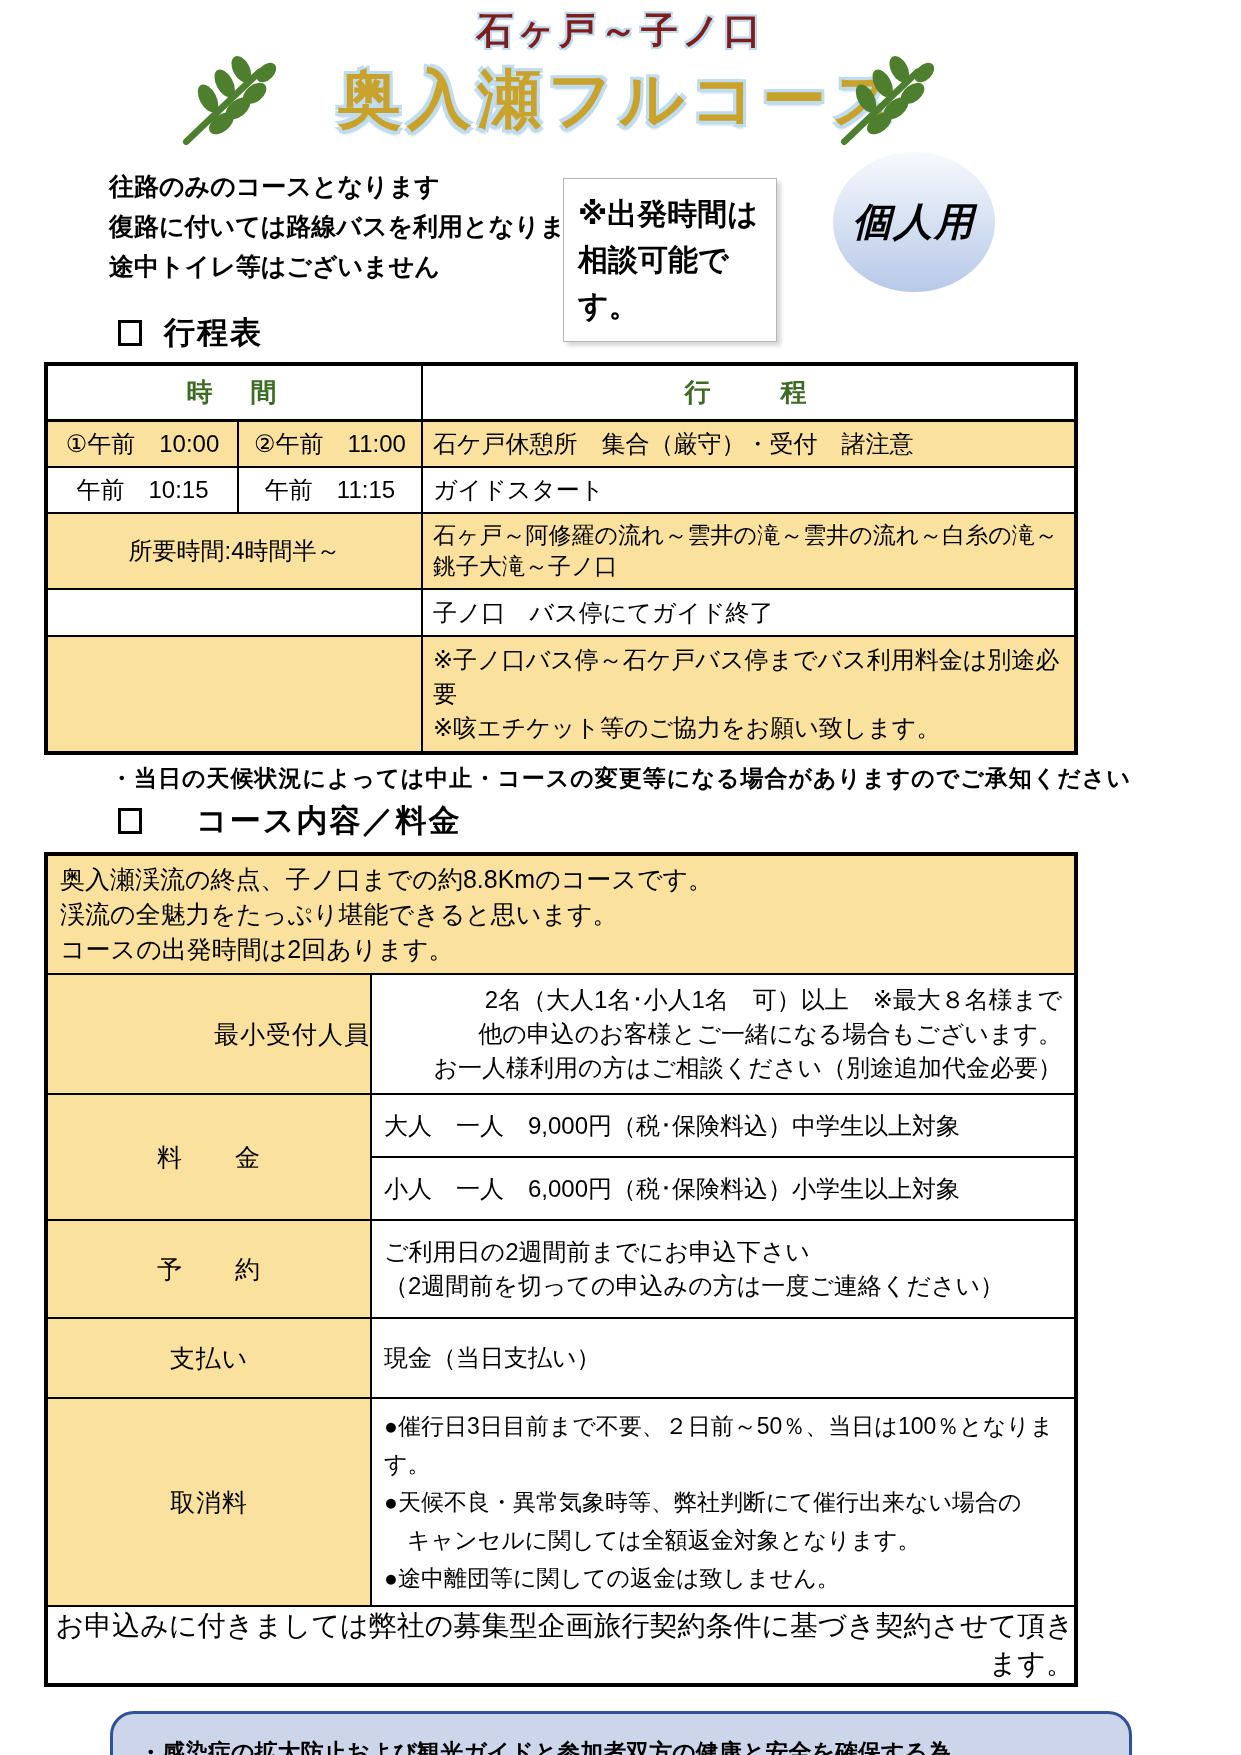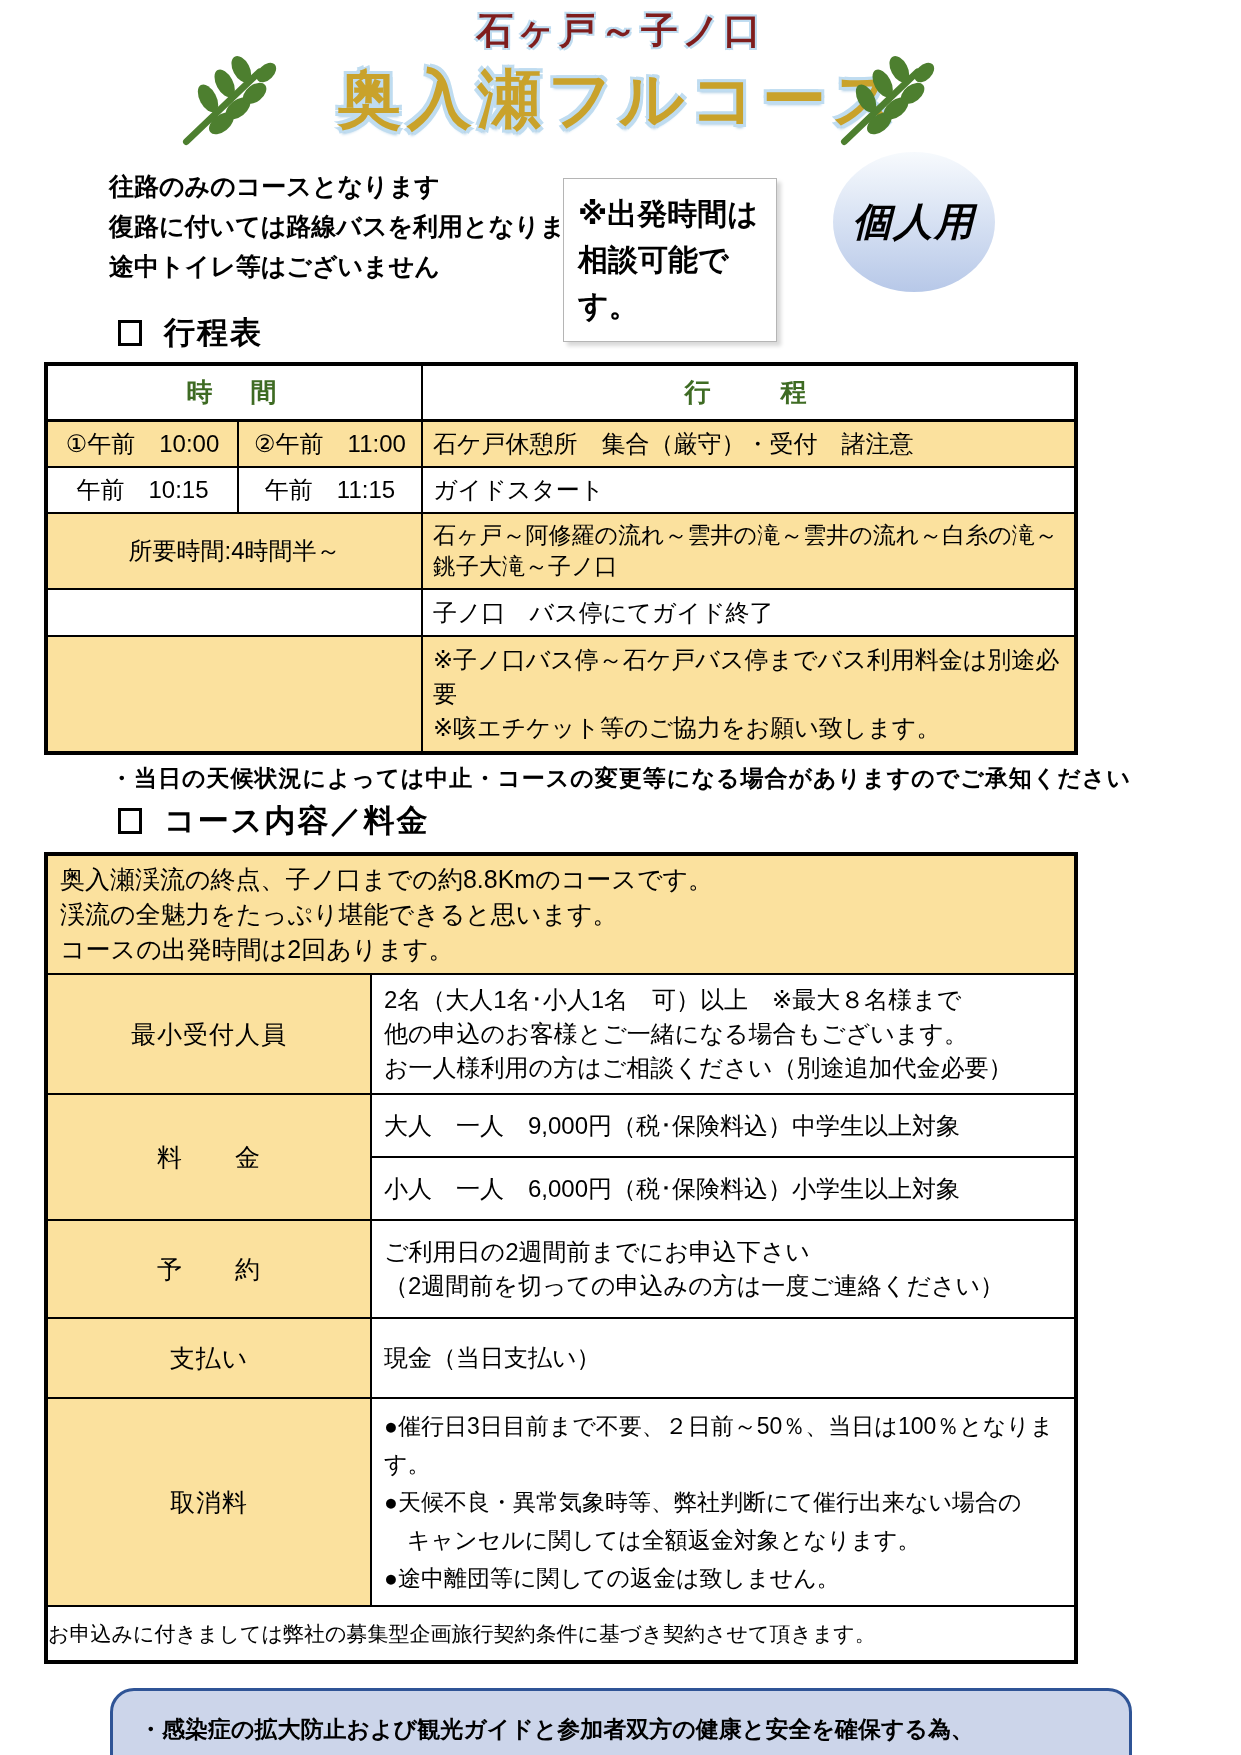--- a/index.html
+++ b/index.html
@@ -34,21 +34,21 @@
     position:absolute; left:728px; top:0px; width:162px; height:140px; border-radius:50%;
     background:linear-gradient(180deg,#f7fafd 0%,#dde6f5 40%,#b7c8e8 100%);
     display:flex; align-items:center; justify-content:center;
     font-size:39px; font-weight:bold; font-style:italic; letter-spacing:2px;
   }
 
   
   .section-heading { display:flex; align-items:center; margin-left:118px; font-size:31px; font-weight:bold; letter-spacing:2px; }
   .sq { width:24px; height:26px; border:3px solid #000; margin-right:22px; display:inline-block; }
   .h1 { margin-top:2px; margin-bottom:8px; }
-  .h2 { margin-top:6px; margin-bottom:10px; }
+  .h2 { margin-top:6px; margin-bottom:10px;gap:32px; }
 
   
   table { border-collapse:collapse; table-layout:fixed; margin-left:44px; width:1030px;border-radius:22px; }
   table, td, th { border:2px solid #000; }
   table { border-width:4px; }
   .yellow { background:#FBE19E; }
   td { font-size:24px; vertical-align:middle; }
   .pre { white-space:pre-line; }
 
   
@@ -61,27 +61,27 @@
   .t1 .r3 .prog { font-size:23px; line-height:31px; }
   .t1 .r4 td { height:47px; }
   .t1 .r5 td { height:80px; }
   .t1 .r5 .prog { line-height:34px; }
 
   
   .t2 { margin-top:4px; }
   .t2 .label { text-align:center; font-size:25px; letter-spacing:1px; }
   .t2 .content { padding:8px 12px; text-align:left; line-height:34px; }
   .t2 .introRow td { height:114px; padding:6px 12px; font-size:25px; line-height:35px; }
-  .t2 .rMin td { height:102px; }
+  .t2 .rMin td { height:102px;text-align:right; }
   .t2 .rFeeA td, .t2 .rFeeB td { height:63px; }
   .t2 .rResv td { height:98px; }
   .t2 .rPay td { height:80px; }
   .t2 .rCancel td { height:170px; }
   .t2 .rCancel .content { font-size:23px; line-height:38px; }
-  .t2 .rContract td { height:56px; text-align:left; font-size:21px; }
+  .t2 .rContract td { height:56px; text-align:right; font-size:28px; }
 
   .weather-note { margin:8px 0 6px 110px; font-size:23px; font-weight:bold; letter-spacing:1px; }
 
   
   .footer-box {
     margin:24px 0 0 110px; width:1022px;
     background:#CCD5EA; border:3px solid #2F5496; border-radius:24px;
     padding:18px 26px; font-size:23px; font-weight:bold; line-height:41px; white-space:pre-line;
   }
 </style>

